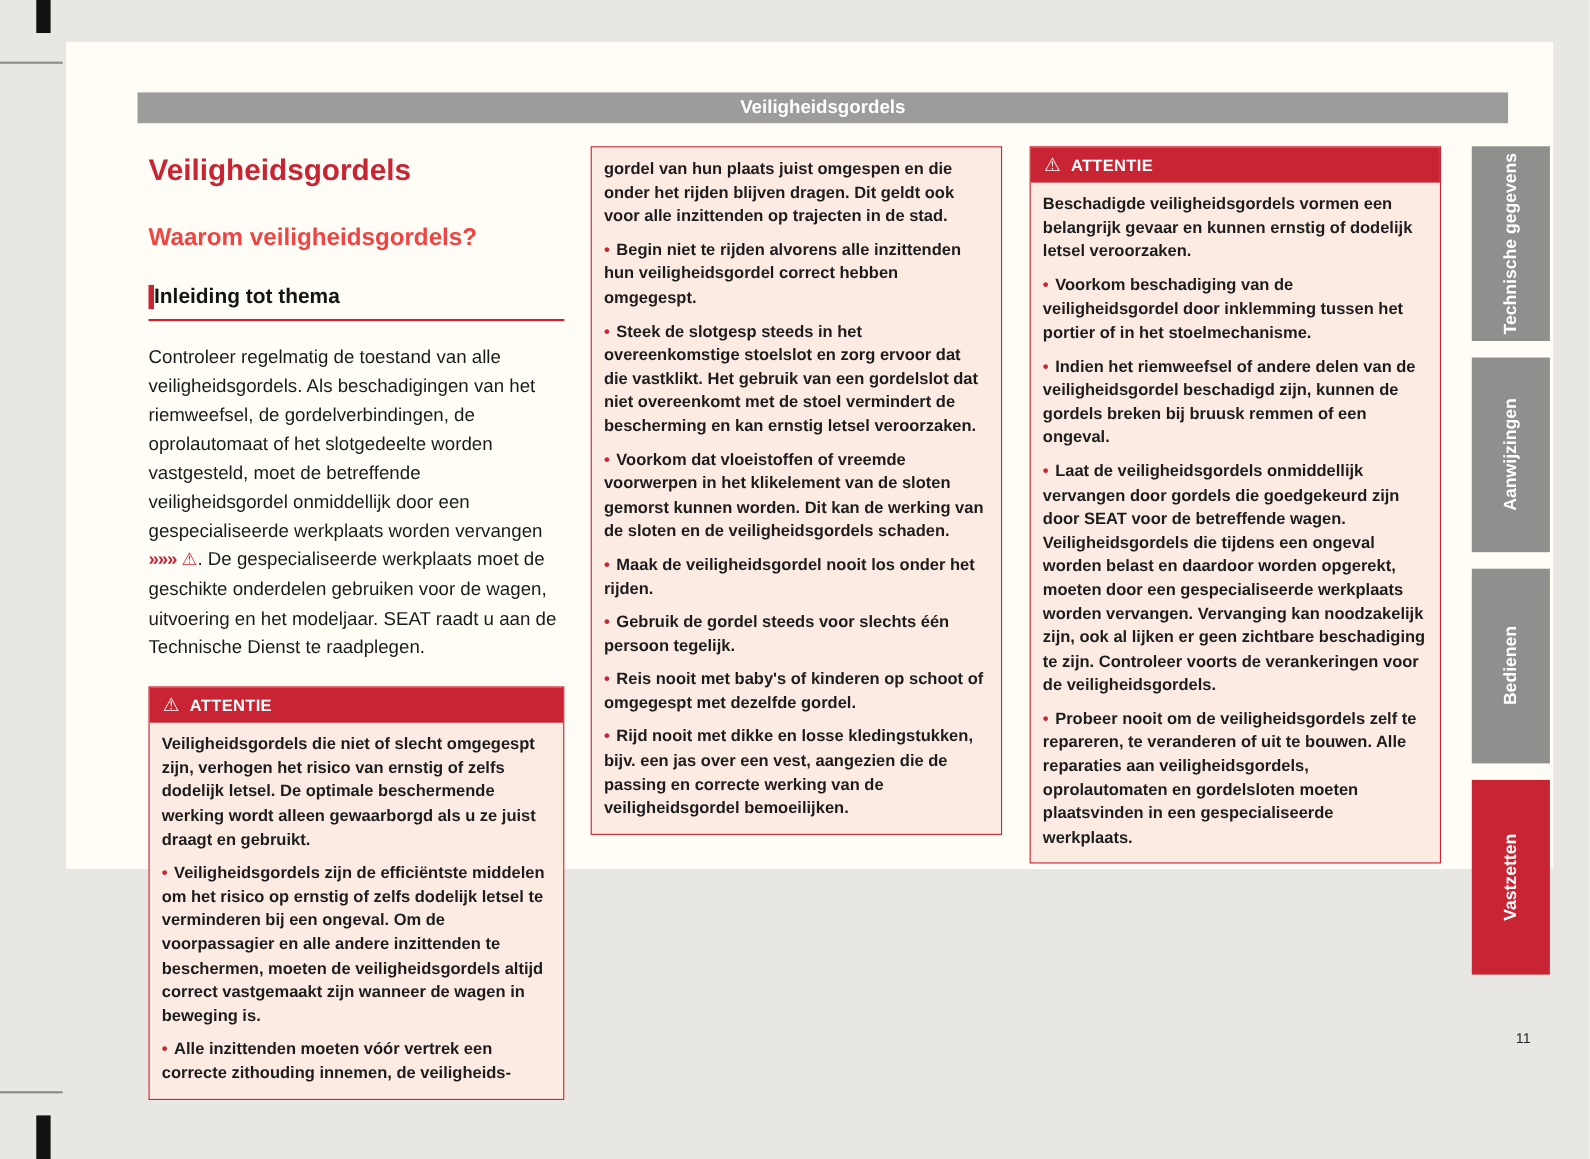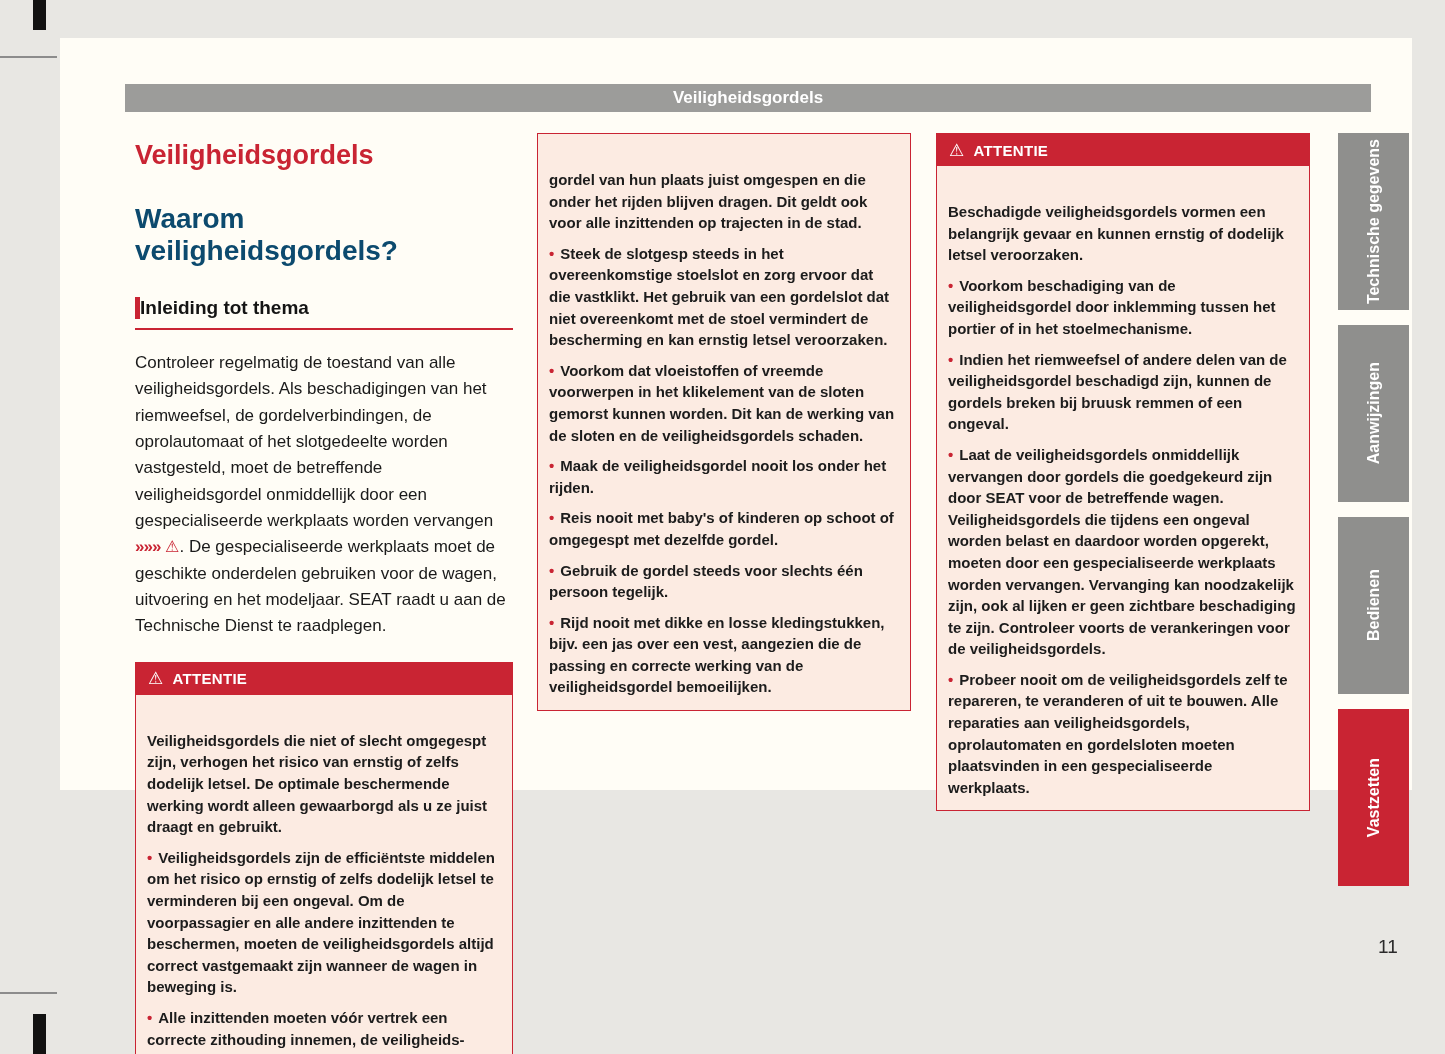--- a/index.html
+++ b/index.html
@@ -28,21 +28,21 @@
     background:#9c9c9a; color:#ffffff; font-weight:bold; font-size:17px;
     display:flex; align-items:center; justify-content:center;
   }
 
   .col { position:absolute; }
   .col1 { left:75px; top:92px; width:378px; }
   .col2 { left:477px; top:95px; width:374px; }
   .col3 { left:876px; top:95px; width:374px; }
 
   h1.doc-title { color:#c92433; font-size:27px; font-weight:bold; margin-top:10px; }
-  h2.doc-subtitle { color:#0c4a6e; font-size:28px; font-weight:bold; margin-top:32px; }
+  h2.doc-subtitle { color:#ef4444; font-size:22px; font-weight:bold; margin-top:32px; }
 
   .section-head { margin-top:30px; border-bottom:2px solid #c92433; padding-bottom:9px; }
   .section-head .bar-text {
     display:inline-block; border-left:5px solid #c92433; 
     font-size:19px; font-weight:bold; color:#141414;
   }
 
   .intro { margin-top:20px; font-size:17px; line-height:1.55; color:#1a1a1a; }
   .red { color:#c92433; }
   .ref-sym { color:#c92433; font-weight:bold; letter-spacing:-1px; }
@@ -53,27 +53,26 @@
   .attention-head {
     background:#c92433; color:#ffffff; height:32px;
     display:flex; align-items:center; gap:9px; padding:0 12px;
     font-weight:bold; font-size:15px; letter-spacing:.3px;
   }
   .attention-head .tri { font-size:17px; font-weight:normal; }
   .attention-body {
     padding:9px 11px 12px 11px;
     font-weight:bold; font-size:15px; line-height:1.44; color:#1c1c1c;
     overflow-wrap:break-word;
-    margin-top:26px;
   }
   .attention-body p { margin-bottom:9px; }
   .attention-body p:last-child { margin-bottom:0; }
   .bullet-dot { color:#c92433; margin-right:6px; }
 
-  .page-number { position:absolute; left:1318px; top:898px; font-size:19px; color:#2a2a2a; }
+  .page-number { position:absolute; left:1318px; top:898px; font-size:13px; color:#2a2a2a; }
 
   .tab {
     position:absolute; left:1338px; width:71px; height:177px;
     background:#8f8f8d; display:flex; align-items:center; justify-content:center;
     cursor:pointer;
   }
   .tab span {
     writing-mode:vertical-rl; transform:rotate(180deg);
     color:#ffffff; font-weight:bold; font-size:16px; white-space:nowrap;
   }
@@ -120,25 +119,26 @@
           <p><span class="bullet-dot">•</span><span>Veiligheidsgordels zijn de efficiëntste middelen om het risico op ernstig of zelfs dodelijk letsel te verminderen bij een ongeval. Om de voorpassagier en alle andere inzittenden te beschermen, moeten de veiligheidsgordels altijd correct vastgemaakt zijn wanneer de wagen in beweging is.</span></p>
           <p><span class="bullet-dot">•</span><span>Alle inzittenden moeten vóór vertrek een correcte zithouding innemen, de veiligheids-</span></p>
         </div>
       </div>
     </div>
 
     <div class="col col2">
       <div class="attention-box">
         <div class="attention-body">
           <p>gordel van hun plaats juist omgespen en die onder het rijden blijven dragen. Dit geldt ook voor alle inzittenden op trajecten in de stad.</p>
+          <p><span class="bullet-dot">•</span><span>Begin niet te rijden alvorens alle inzittenden hun veiligheidsgordel correct hebben omgegespt.</span></p>
           <p><span class="bullet-dot">•</span><span>Steek de slotgesp steeds in het overeenkomstige stoelslot en zorg ervoor dat die vastklikt. Het gebruik van een gordelslot dat niet overeenkomt met de stoel vermindert de bescherming en kan ernstig letsel veroorzaken.</span></p>
           <p><span class="bullet-dot">•</span><span>Voorkom dat vloeistoffen of vreemde voorwerpen in het klikelement van de sloten gemorst kunnen worden. Dit kan de werking van de sloten en de veiligheidsgordels schaden.</span></p>
           <p><span class="bullet-dot">•</span><span>Maak de veiligheidsgordel nooit los onder het rijden.</span></p>
+          <p><span class="bullet-dot">•</span><span>Gebruik de gordel steeds voor slechts één persoon tegelijk.</span></p>
           <p><span class="bullet-dot">•</span><span>Reis nooit met baby's of kinderen op schoot of omgegespt met dezelfde gordel.</span></p>
-          <p><span class="bullet-dot">•</span><span>Gebruik de gordel steeds voor slechts één persoon tegelijk.</span></p>
           <p><span class="bullet-dot">•</span><span>Rijd nooit met dikke en losse kledingstukken, bijv. een jas over een vest, aangezien die de passing en correcte werking van de veiligheidsgordel bemoeilijken.</span></p>
         </div>
       </div>
     </div>
 
     <div class="col col3">
       <div class="attention-box">
         <div class="attention-head">
           <span class="tri">⚠</span>
           <span>ATTENTIE</span>

